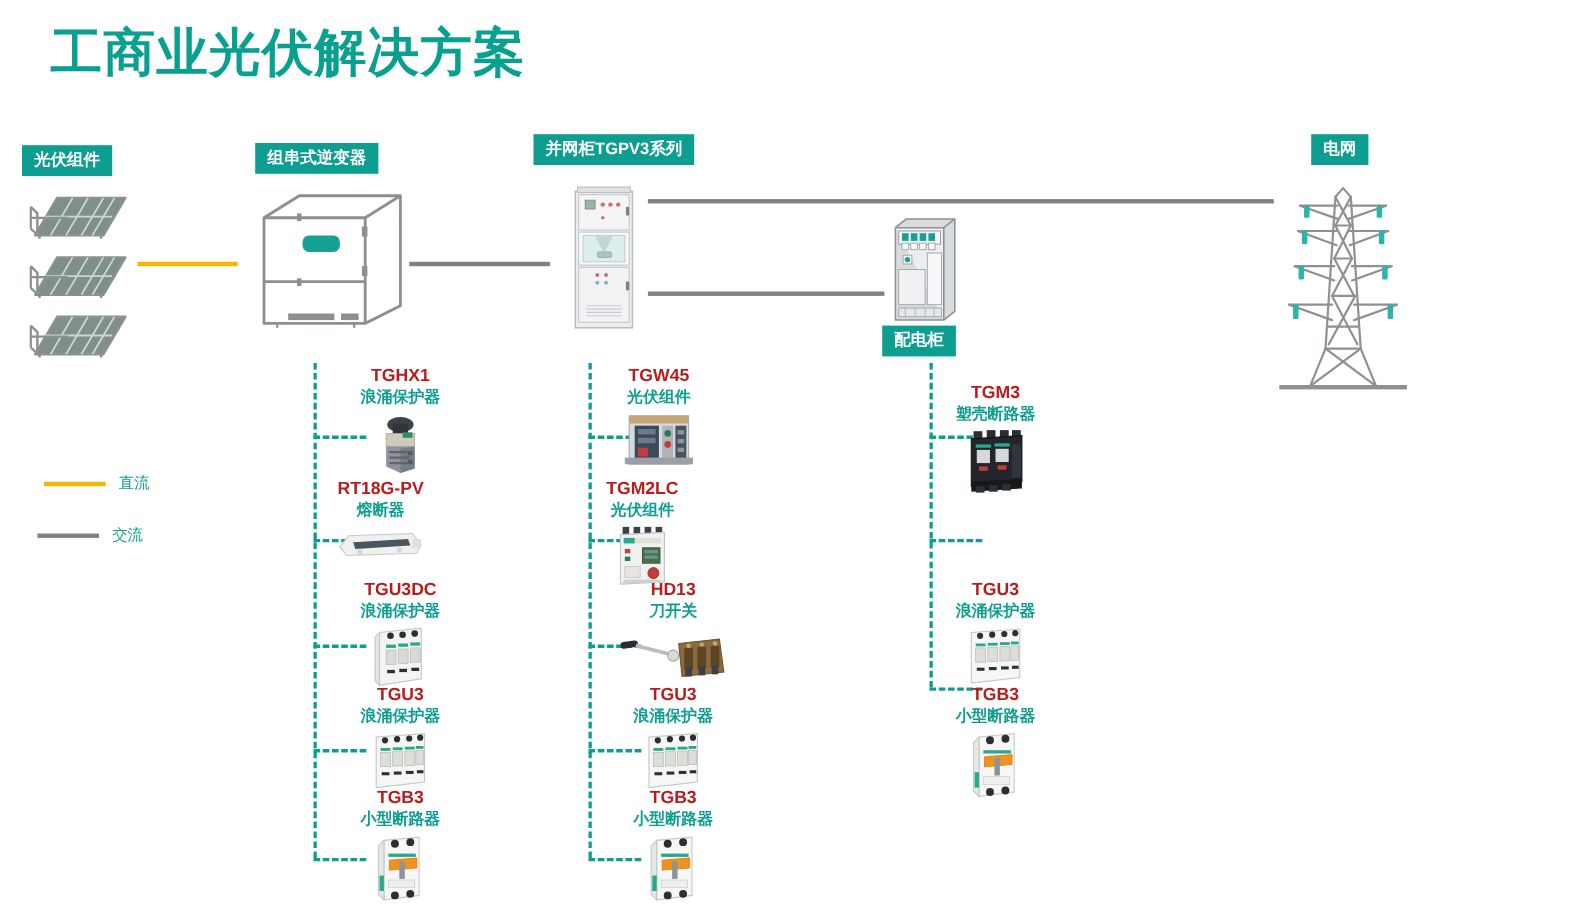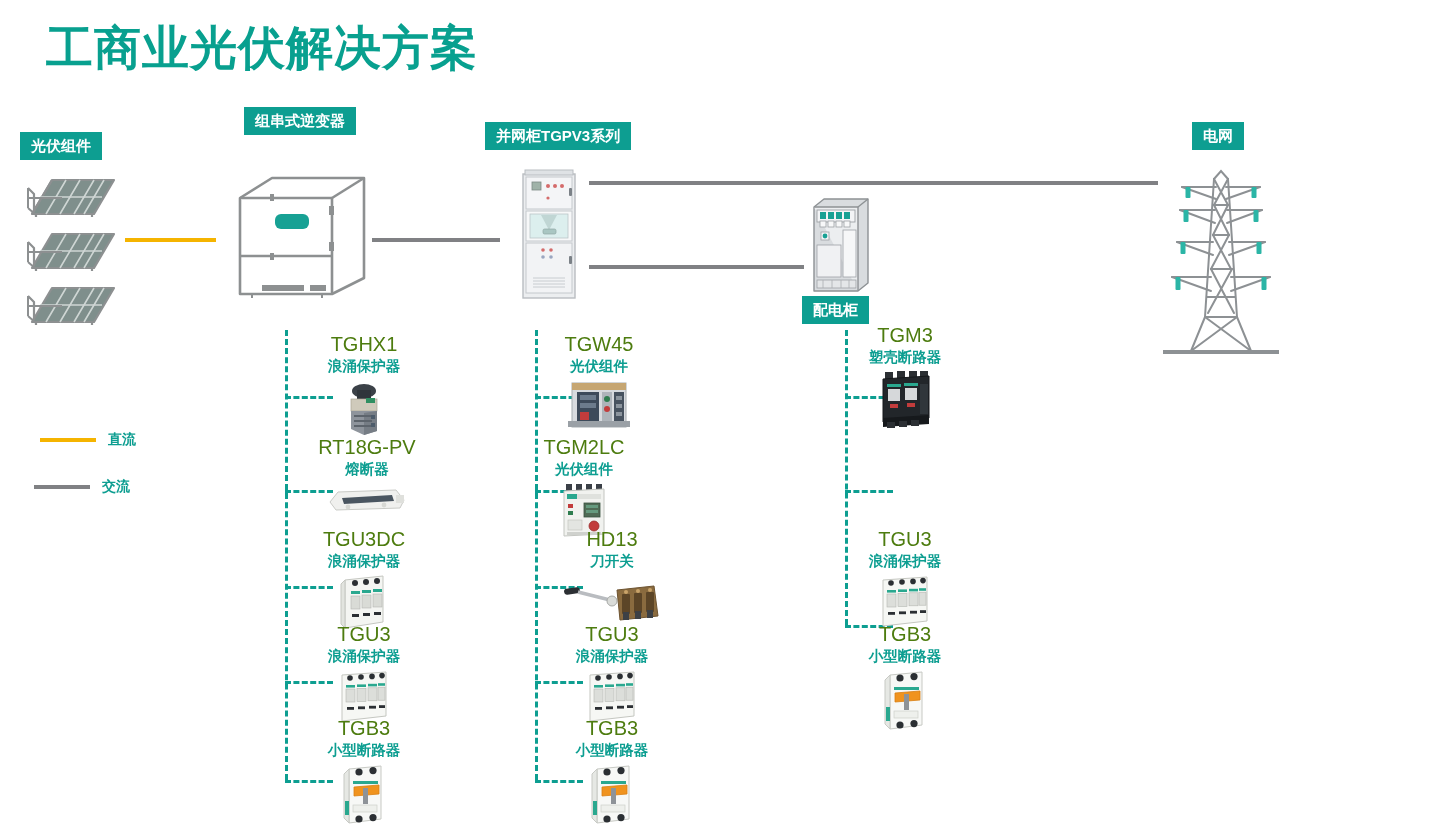--- a/index.html
+++ b/index.html
@@ -39,26 +39,26 @@
   }
   
   .branch {
     position: absolute; height: 0;
     border-top: 3px dashed #0d9e91;
   }
 
   
   .legend-row { position: absolute; display: flex; align-items: center; }
   .legend-swatch { width: 56px; height: 4px; margin-right: 12px; }
-  .legend-text { color: #0d9e91; font-size: 14px; font-weight: bold; white-space: nowrap; }
+  .legend-text { color: #0d9e91; font-size: 14px; font-weight: normal; white-space: nowrap; }
 
   
   .product { position: absolute; text-align: center; width: 170px; }
   .product .p-model {
-    color: #4d7c0f; font-size: 20px; font-weight: normal;
+    color: #b91c1c; font-size: 16px; font-weight: bold;
     line-height: 1.25; white-space: nowrap;
   }
   .product .p-name {
     color: #0d9e91; font-size: 14.5px; font-weight: bold;
     line-height: 1.25; white-space: nowrap;
   }
   .product .p-img { margin: 2px auto 0 auto; position: relative; }
 
   
   .art { display:block; margin:0 auto; }
@@ -79,21 +79,21 @@
   .ph { display:block; margin:0 auto; }
 </style>
 </head>
 <body>
 
 <div id="stage">
 
   <div class="page-title">工商业光伏解决方案</div>
 
   <div class="badge" style="left:20px;  top:132px;">光伏组件</div>
-  <div class="badge" style="left:232px; top:107px;margin-left:12px;">组串式逆变器</div>
+  <div class="badge" style="left:232px; top:130px;">组串式逆变器</div>
   <div class="badge" style="left:485px; top:122px;">并网柜TGPV3系列</div>
   <div class="badge" style="left:802px; top:296px;">配电柜</div>
   <div class="badge" style="left:1192px;top:122px;">电网</div>
 
   <div class="pv-panel" style="left:22px; top:168px;">
     <svg class="art" width="98" height="52" viewBox="0 0 98 52">
       <g fill="none" stroke="#8d9091" stroke-width="2.2" stroke-linejoin="round">
         <path d="M10 46 L30 12 L92 12 L72 46 Z" fill="#7f8f8c"></path>
         <path d="M10 46 L30 12"></path>
         <path d="M24 46 L44 12 M38 46 L58 12 M52 46 L72 12 M62 46 L82 12" stroke="#cfd6d4" stroke-width="1.6"></path>
@@ -301,21 +301,21 @@
           <rect x="21" y="48" width="18" height="2"></rect>
         </g>
         <g fill="#4d5c6b">
             <rect x="38" y="38" width="4" height="4"></rect>
             <rect x="38" y="46" width="4" height="4"></rect>
           </g>
       </svg>
     </div>
   </div>
 
-  <div class="product" style="left:282px; top:435px;">
+  <div class="product" style="left:261px; top:435px;">
     <div class="p-model">RT18G-PV</div>
     <div class="p-name">熔断器</div>
     <div class="p-img">
       <svg class="ph" width="82" height="36" viewBox="0 0 82 36">
         <path d="M4 22 L12 12 L70 10 L78 20 L74 28 L10 30 Z" fill="#f0f0ee" stroke="#c9cac6" stroke-width="1"></path>
         <path d="M16 18 L66 15 L68 21 L18 24 Z" fill="#4a5560"></path>
         <circle cx="22" cy="27" r="2.4" fill="#d7d8d4"></circle>
         <circle cx="58" cy="25" r="2.4" fill="#d7d8d4"></circle>
         <rect x="70" y="15" width="8" height="8" fill="#dfe0dc"></rect>
       </svg>
@@ -563,21 +563,21 @@
       </svg>
     </div>
   </div>
 
   <div class="trunk" style="left:845px; top:330px; height:295px;"></div>
 
   <div class="branch" style="left:845px; top:396px; width:48px;"></div>
   <div class="branch" style="left:845px; top:490px; width:48px;"></div>
   <div class="branch" style="left:845px; top:625px; width:48px;"></div>
 
-  <div class="product" style="left:820px; top:323px;">
+  <div class="product" style="left:820px; top:348px;">
     <div class="p-model">TGM3</div>
     <div class="p-name">塑壳断路器</div>
     <div class="p-img">
       <svg class="ph" width="64" height="60" viewBox="0 0 64 60">
         <g fill="#2b2f33">
             <rect x="12" y="4" width="8" height="8"></rect>
             <rect x="24" y="3" width="8" height="8"></rect>
             <rect x="36" y="3" width="8" height="8"></rect>
             <rect x="47" y="3" width="8" height="8"></rect>
           </g>

